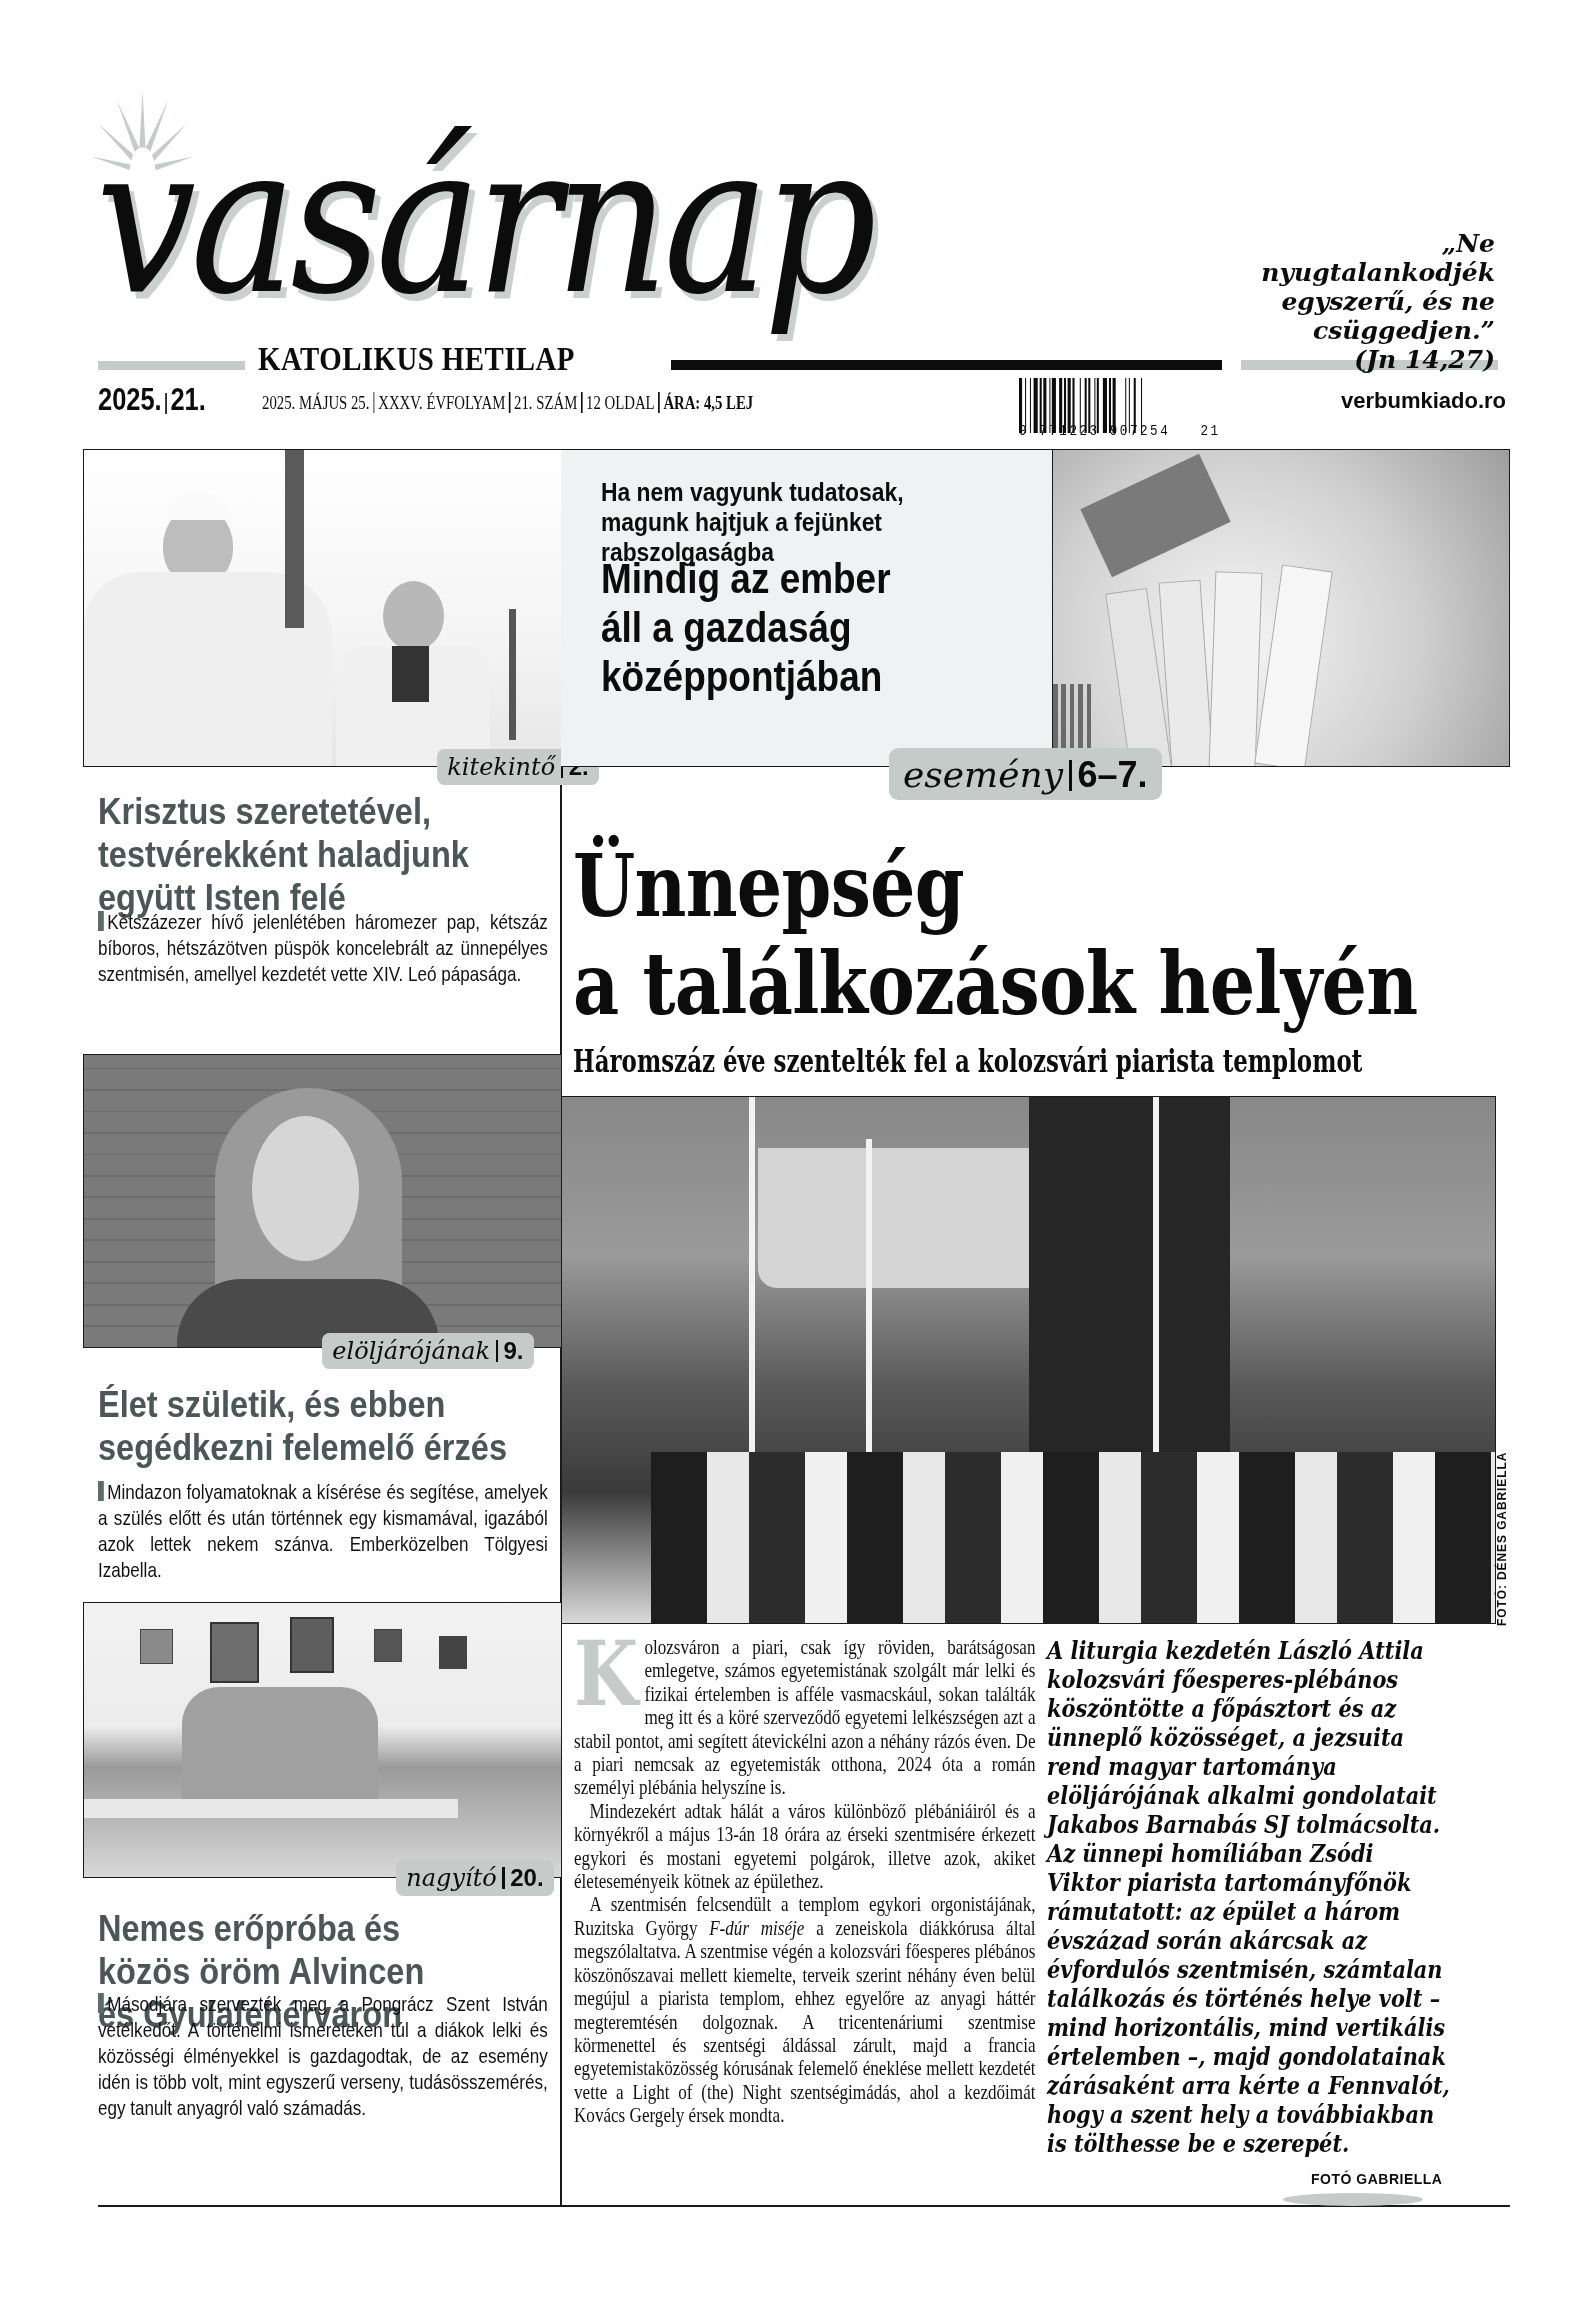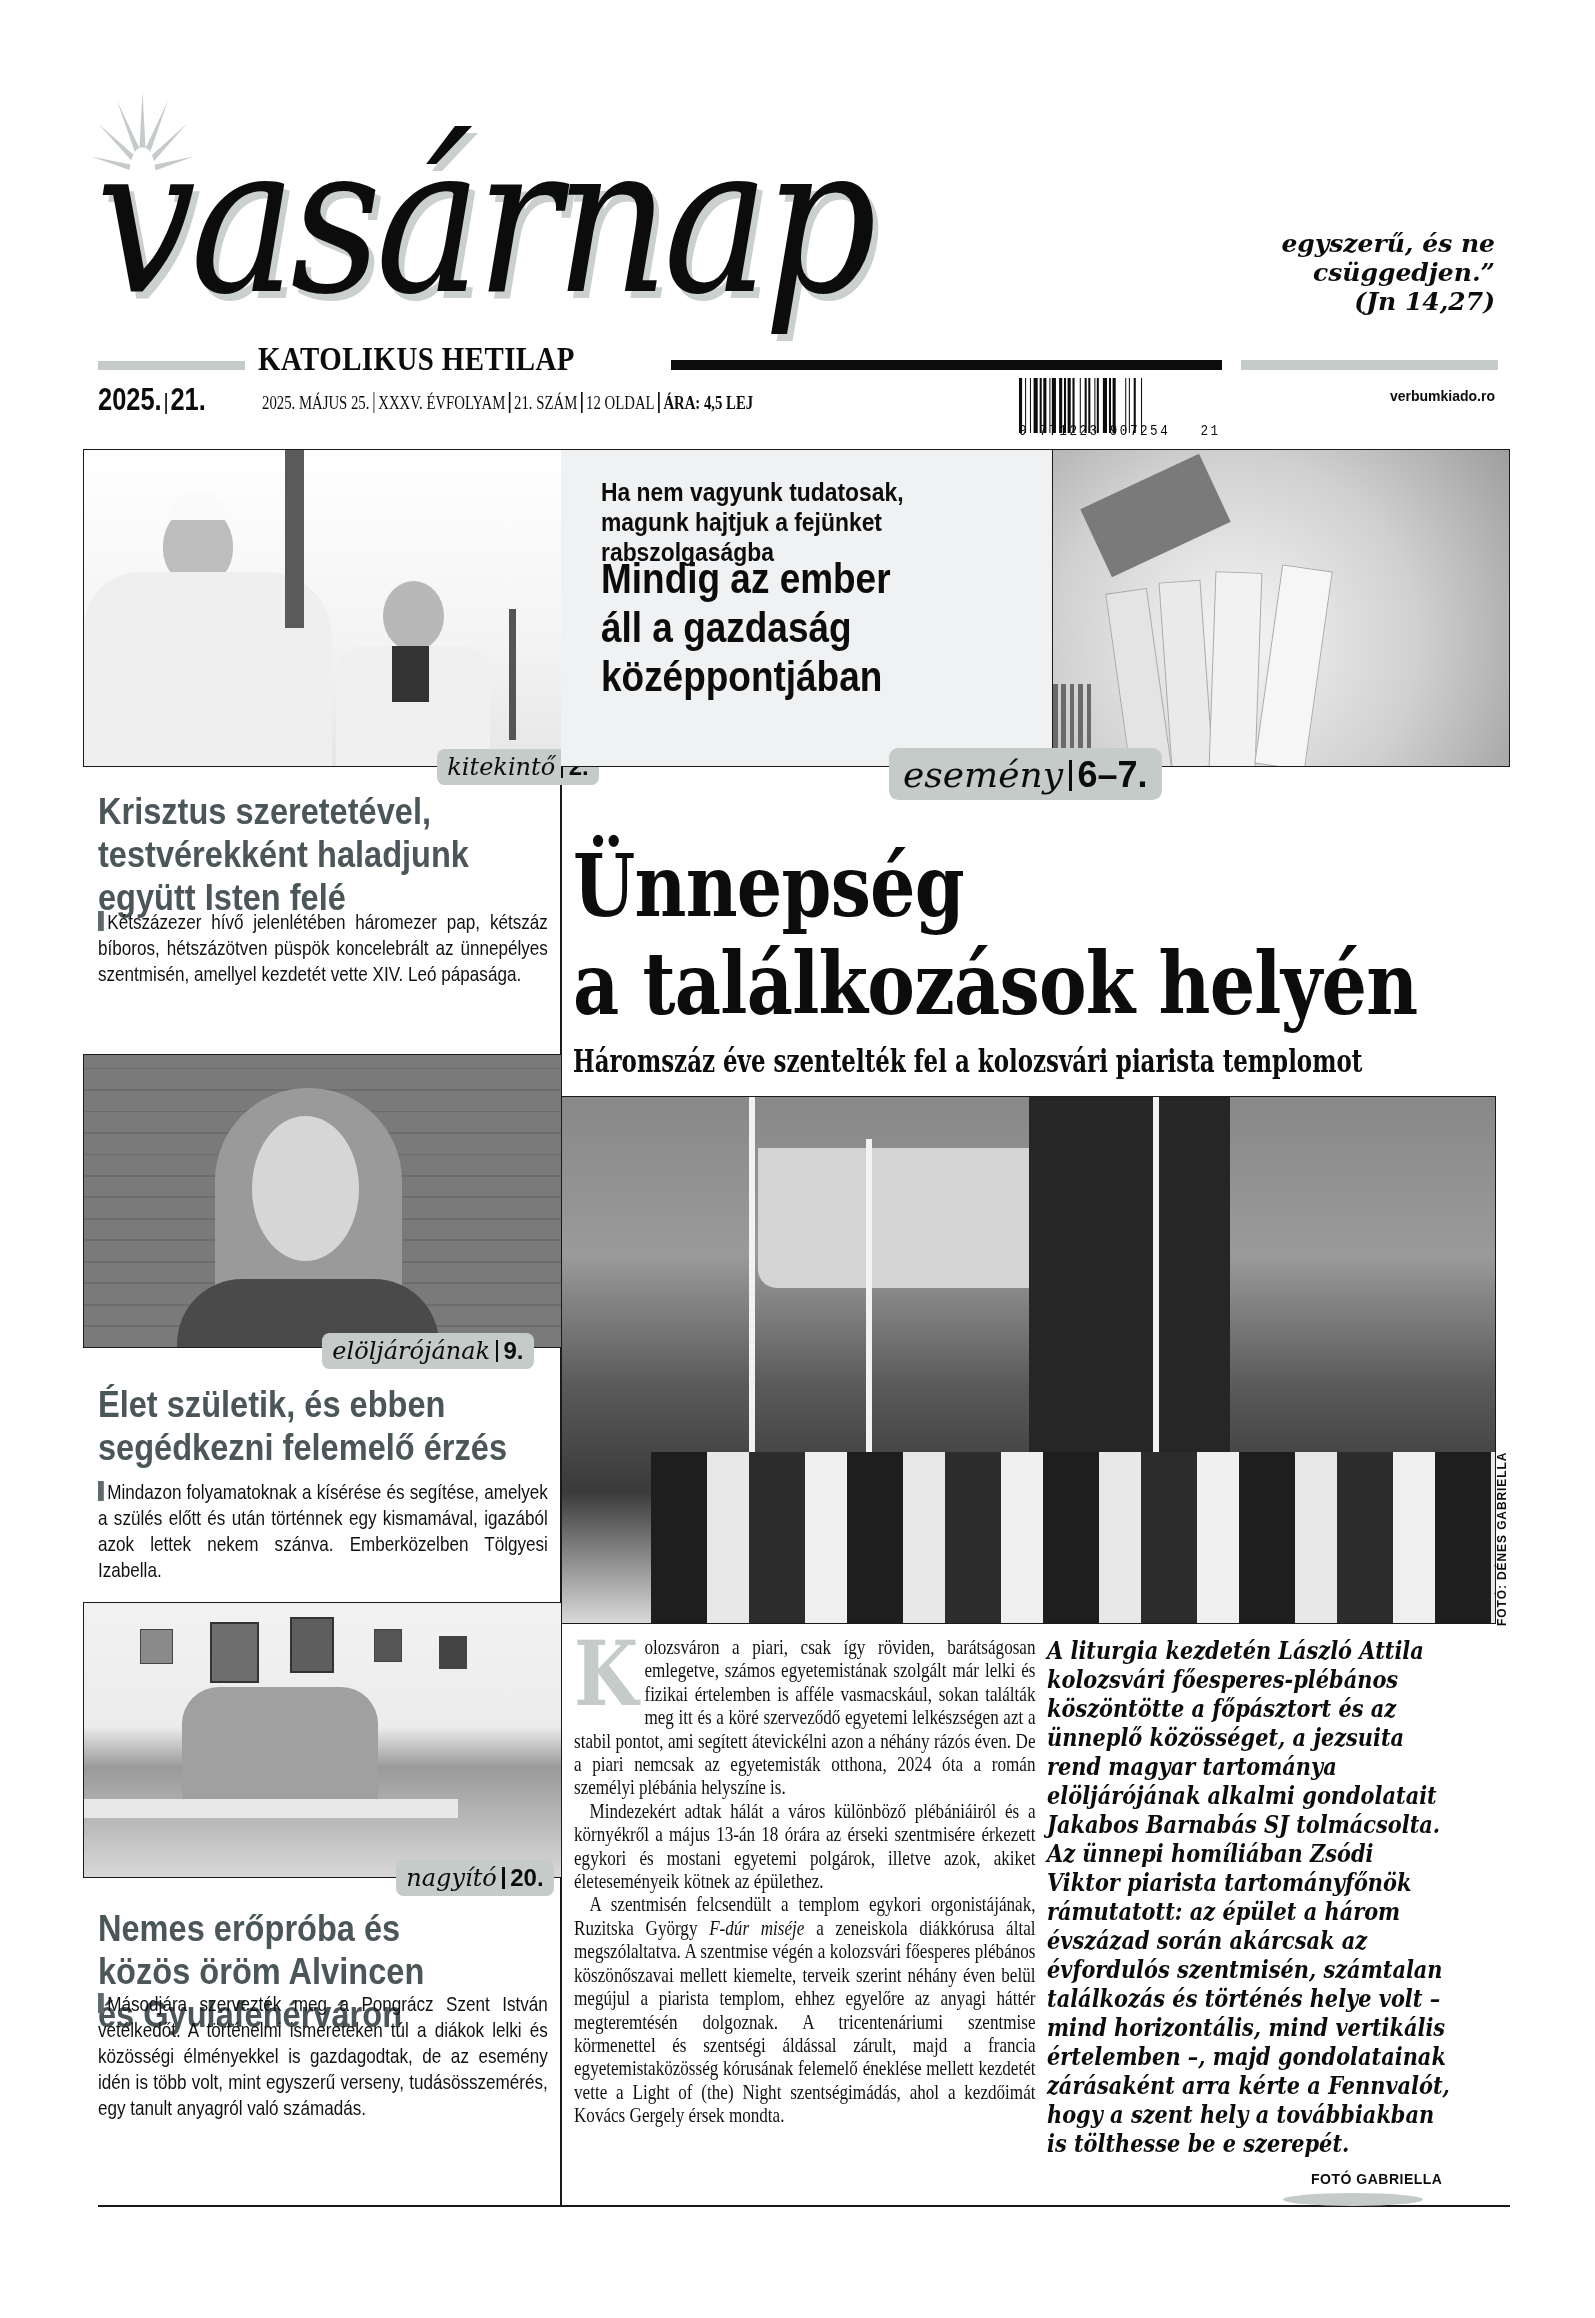--- a/index.html
+++ b/index.html
@@ -39,21 +39,21 @@
   }
   .issue-meta {
     left: 262px; top: 392px; font-family: "Liberation Serif", serif; font-size: 18px;
     transform: scaleX(0.82); transform-origin: left top; white-space: nowrap;
   }
   .issue-meta b { font-weight: bold; }
   .sep { display: inline-block; width: 1.4px; height: 20.6px; background: #0c0c0c; vertical-align: -3.7px; margin: 0 4.7px; }
 
   .barcode { left: 1019px; top: 378px; width: 187px; height: 55px; }
   .barcode-digits { left: 1019px; top: 423px; font-family: "Liberation Mono", monospace; font-size: 14px; letter-spacing: 2.8px; transform: scaleX(0.9); transform-origin: left top; white-space: nowrap; }
-  .website { left: 1341px; top: 388px; width: 154px; text-align: right; font-weight: bold; font-size: 14px; }
+  .website { left: 1341px; top: 388px; width: 154px; text-align: right; font-weight: bold; font-size: 22px; }
 
   
   .vline { background: #1a1a1a; width: 1.9px; }
   .hline { background: #1a1a1a; height: 1.9px; }
 
   
   .photo { border: 1.9px solid #1a1a1a; overflow: hidden; }
   .ph-pope { left: 83px; top: 449px; width: 479px; height: 318px; background: linear-gradient(180deg,#ffffff 0%,#f4f4f4 60%,#e6e6e6 100%); }
   .ph-woman { left: 83px; top: 1054px; width: 479px; height: 294px; background: repeating-linear-gradient(0deg,#7a7a7a 0 19.6px,#6c6c6c 19.6px 21.5px), #777; }
   .ph-class { left: 83px; top: 1602px; width: 479px; height: 276px; background: linear-gradient(180deg,#f2f2f2 0%,#ececec 45%,#9a9a9a 60%,#d8d8d8 100%); }
@@ -151,20 +151,21 @@
   <path d="M85,230 Q85,140 115,140 Q145,140 145,230 Z" fill="#fff"></path>
 </svg>
 
 <div class="abs logo">vasárnap</div>
 <div class="abs bar-gray-left"></div>
 <div class="abs subtitle">KATOLIKUS HETILAP</div>
 <div class="abs bar-black"></div>
 <div class="abs bar-gray-right"></div>
 
 <div class="abs quote">
+  <span class="ref">„Ne nyugtalankodjék</span>
   <span class="ref">egyszerű, és ne</span>
   <span class="ref">csüggedjen.”</span>
   <span class="ref">(Jn 14,27)</span>
 </div>
 
 <div class="abs issue-big">
   <span>2025.</span><span class="sep"></span><span>21.</span>
 </div>
 <div class="abs issue-meta">
   <span>2025. MÁJUS 25.</span><span class="sep"></span><span>XXXV. ÉVFOLYAM</span><span class="sep"></span><span>21. SZÁM</span><span class="sep"></span><span>12 OLDAL</span><span class="sep"></span><b>ÁRA: 4,5 LEJ</b>

